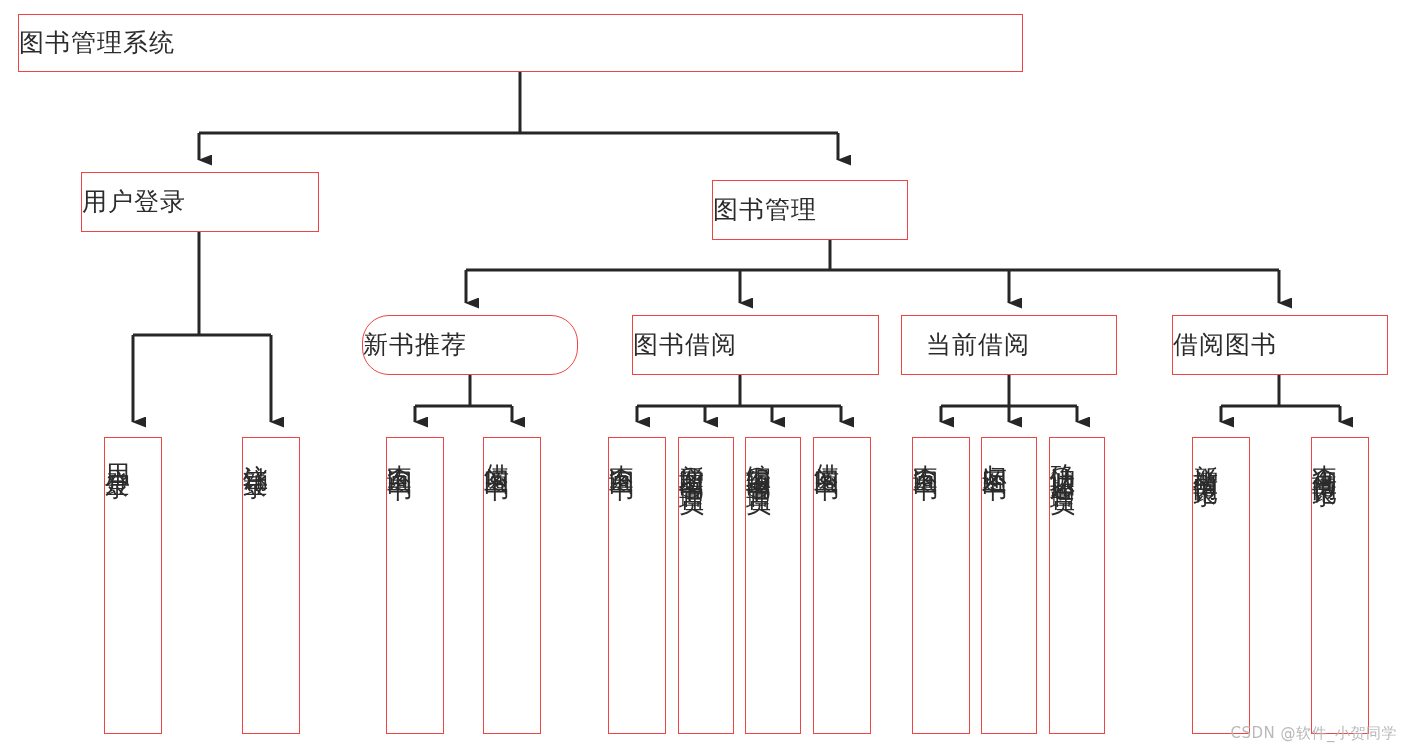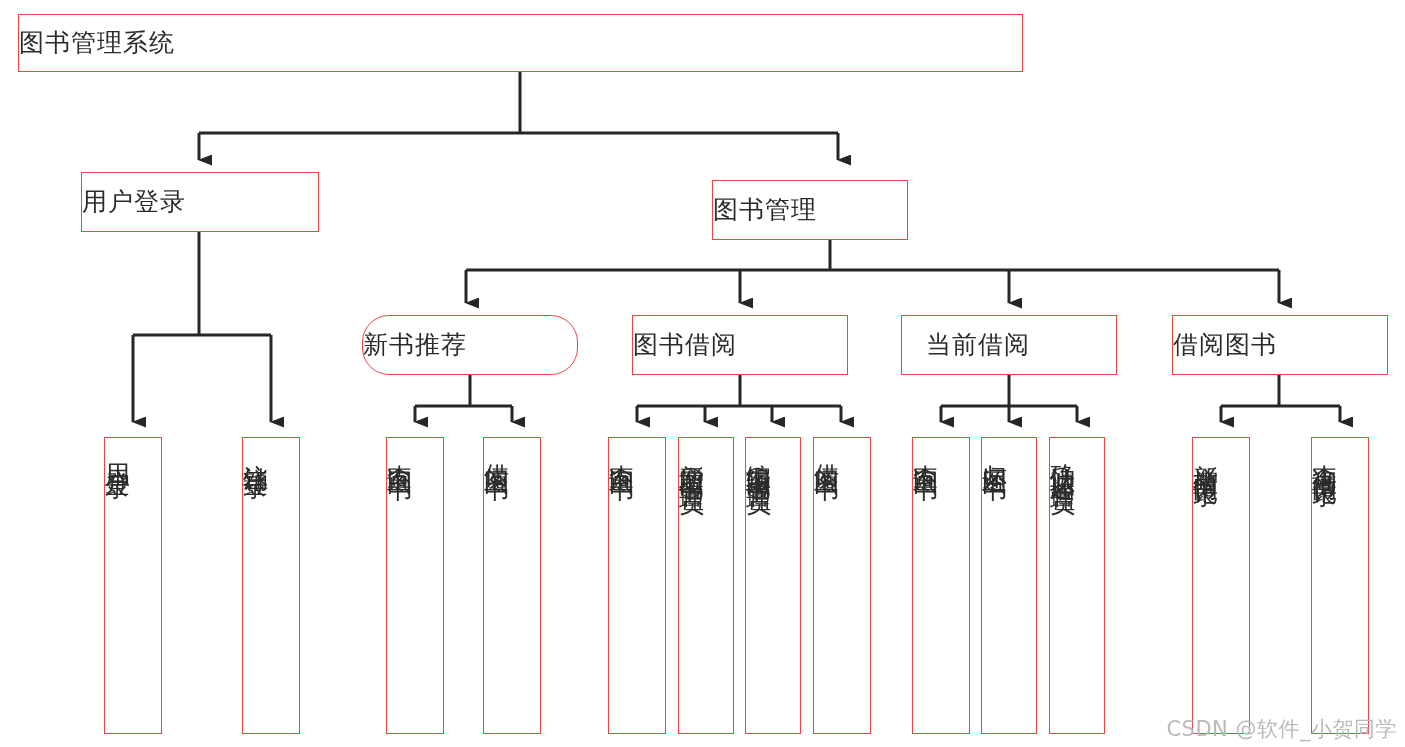--- a/index.html
+++ b/index.html
@@ -63,21 +63,21 @@
     left: 0;
     top: 0;
     width: 1405px;
     height: 747px;
     pointer-events: none;
   }
   #watermark {
     position: absolute;
     right: 8px;
     bottom: 4px;
-    font-size: 21px;
+    font-size: 15px;
     color: #b9b9b9;
     white-space: nowrap;
     letter-spacing: 0.5px;
   }
 </style>
 </head>
 <body>
 
 <div id="canvas">
 
@@ -138,21 +138,21 @@
   <div class="node h" style="left:81px; top:172px; width:238px; height:60px;">
     <span class="lbl">用户登录</span>
   </div>
   <div class="node h" style="left:712px; top:180px; width:196px; height:60px;">
     <span class="lbl">图书管理</span>
   </div>
 
   <div class="node h" style="left:362px; top:315px; width:216px; height:60px;border-radius:27px;">
     <span class="lbl">新书推荐</span>
   </div>
-  <div class="node h" style="left:632px; top:315px; width:216px; height:60px;">
+  <div class="node h" style="left:632px; top:315px; width:247px; height:60px;">
     <span class="lbl">图书借阅</span>
   </div>
   <div class="node h" style="left:901px; top:315px; width:216px; height:60px;padding-left:24px;">
     <span class="lbl">当前借阅</span>
   </div>
   <div class="node h" style="left:1172px; top:315px; width:216px; height:60px;">
     <span class="lbl">借阅图书</span>
   </div>
 
   <div class="node v" style="left:104px; top:437px; width:58px; height:297px;">

